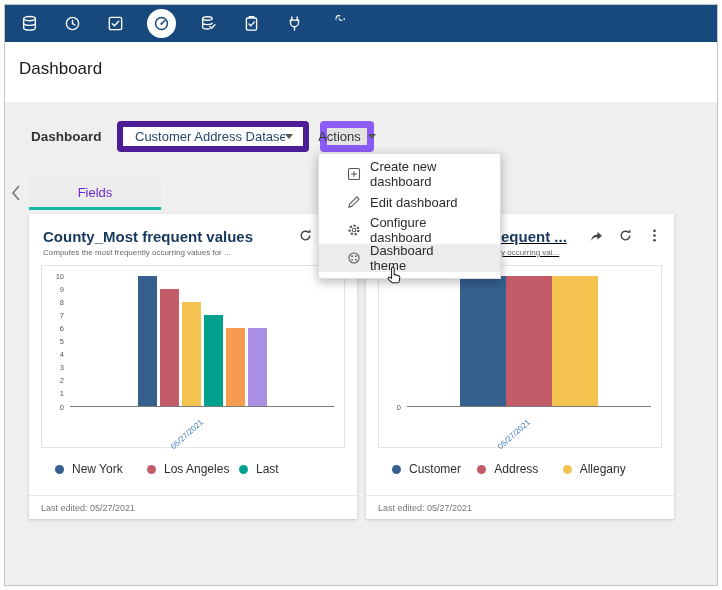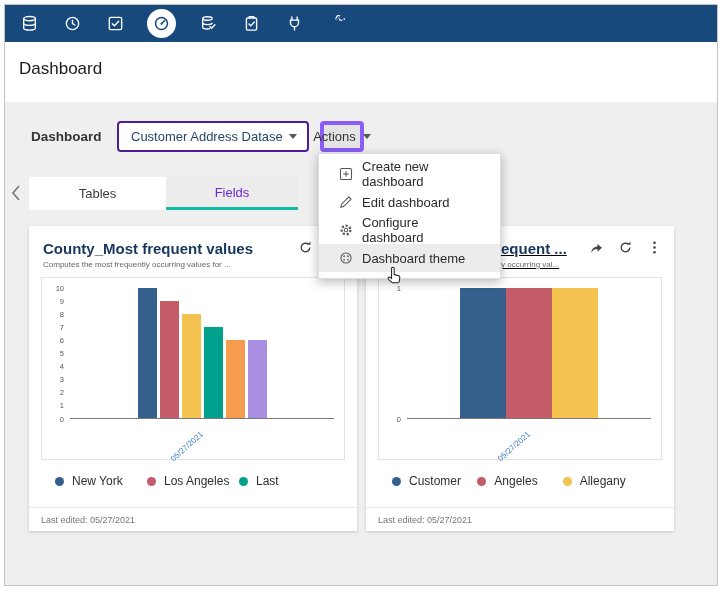--- a/index.html
+++ b/index.html
@@ -13,39 +13,39 @@
   .nav-icon.active { width:29px; height:29px; background:#fff; border-radius:50%; }
 
   
   .title-row { position:absolute; top:37px; left:0; right:0; height:60px; background:#fff; }
   .page-title { position:absolute; left:14px; top:17px; font-size:17px; font-weight:500; color:#1c1c1c; }
 
   
   .content { position:absolute; top:97px; left:0; right:0; bottom:0; background:#efefef; }
 
   .ctx-label { position:absolute; left:26px; top:27px; font-size:13.5px; font-weight:bold; color:#333; }
-  .selector-btn { position:absolute; left:112px; top:19px; width:192px; height:31px; background:#fff; border:2px solid #4c1d95; border-radius:4px; display:flex; align-items:center; padding:0 10px 0 12px; font-size:13px; color:#25476a; cursor:pointer; }
+  .selector-btn { position:absolute; left:112px; top:19px; width:192px; height:31px; background:#fff; border:6px solid #4c1d95; border-radius:4px; display:flex; align-items:center; padding:0 10px 0 12px; font-size:13px; color:#25476a; cursor:pointer; }
   .selector-btn .txt { flex:1; white-space:nowrap; overflow:hidden; }
-  .actions-btn { position:absolute; left:315px; top:19px; width:44px; height:31px; background:#e4e4e4; border:4px solid #8b5cf6; border-radius:4px; display:flex; align-items:center; justify-content:center; gap:7px; font-size:13px; color:#333; cursor:pointer; }
+  .actions-btn { position:absolute; left:315px; top:19px; width:54px; height:31px; background:#e4e4e4; border:7px solid #8b5cf6; border-radius:4px; display:flex; align-items:center; justify-content:center; gap:7px; font-size:13px; color:#333; cursor:pointer; }
   .caret { width:0; height:0; border-left:4px solid transparent; border-right:4px solid transparent; border-top:5px solid #555; }
 
   
   .menu { position:absolute; left:313px; top:51px; width:183px; background:#fff; border:1px solid #ddd; box-shadow:0 3px 10px rgba(0,0,0,.28); padding:6px 0; z-index:10; }
-  .menu-item { height:28px; display:flex; align-items:center; gap:9px; padding:0 20px; font-size:13px; color:#2b2b2b; cursor:pointer; }
+  .menu-item { height:28px; display:flex; align-items:center; gap:9px; padding:0 28px; font-size:13px; color:#2b2b2b; cursor:pointer; }
   .menu-item.hover { background:#ececec; }
   .menu-item svg { width:14px; height:14px; flex:0 0 auto; }
 
   
   .tabs-chevron { position:absolute; left:5px; top:82px; width:12px; height:18px; cursor:pointer; }
   .tabs { position:absolute; left:24px; top:75px; display:flex; }
   .tab { width:137px; height:33px; background:#fff; display:flex; align-items:center; justify-content:center; font-size:13px; color:#3c3c3c; cursor:pointer; }
   .tab.active { width:132px; background:#ececec; border-bottom:3px solid #14b8a6; color:#6d28d9; }
 
   
-  .card { position:absolute; top:124px; height:305px; background:#fff; box-shadow:0 1px 3px rgba(0,0,0,.18); }
+  .card { position:absolute; top:112px; height:305px; background:#fff; box-shadow:0 1px 3px rgba(0,0,0,.18); }
   .card.left { left:24px; width:328px; }
   .card.right { left:361px; width:308px; }
   .card-head { position:relative; padding:14px 80px 0 14px; }
   .card.right .card-head { padding-left:135px;text-decoration:underline; }
   .card-title { font-size:15px; font-weight:bold; color:#16385c; white-space:nowrap; overflow:hidden; }
   .card-sub { font-size:8px; color:#666; margin-top:3px; white-space:nowrap; overflow:hidden; }
   .card-actions { position:absolute; top:14px; display:flex; align-items:center; gap:14px; }
   .card.left .card-actions { right:44px; }
   .card.right .card-actions { right:12px; }
   .icon-btn { width:15px; height:15px; cursor:pointer; display:flex; align-items:center; justify-content:center; }
@@ -184,21 +184,20 @@
         <span>Dashboard theme</span>
       </div>
     </div>
 
     <span class="tabs-chevron">
       <svg viewBox="0 0 12 18">
           <path d="M9 2L3 9l6 7" fill="none" stroke="#777" stroke-width="1.6"></path>
         </svg>
     </span>
     <div class="tabs">
-      <div class="tab">Tables</div>
       <div class="tab active">Fields</div>
     </div>
 
     <div class="card left">
       <div class="card-head">
         <div class="card-title">County_Most frequent values</div>
         <div class="card-sub">Computes the most frequently occurring values for ...</div>
         <div class="card-actions">
           <span class="icon-btn">
             <svg viewBox="0 0 16 16">
@@ -292,21 +291,21 @@
         </div>
         <div class="x-label" style="color: rgb(63, 124, 186);">05/27/2021</div>
       </div>
       <div class="legend">
           <div class="legend-item">
             <span class="dot" style="background: rgb(53, 96, 141);"></span>
             <span>Customer</span>
           </div>
           <div class="legend-item">
             <span class="dot" style="background: rgb(196, 91, 105);"></span>
-            <span>Angeles</span>
+            <span>Address</span>
           </div>
           <div class="legend-item">
             <span class="dot" style="background: rgb(243, 194, 79);"></span>
             <span>Allegany</span>
           </div>
         </div>
       <div class="card-footer">
         <span>Last edited: 05/27/2021</span>
       </div>
     </div>

